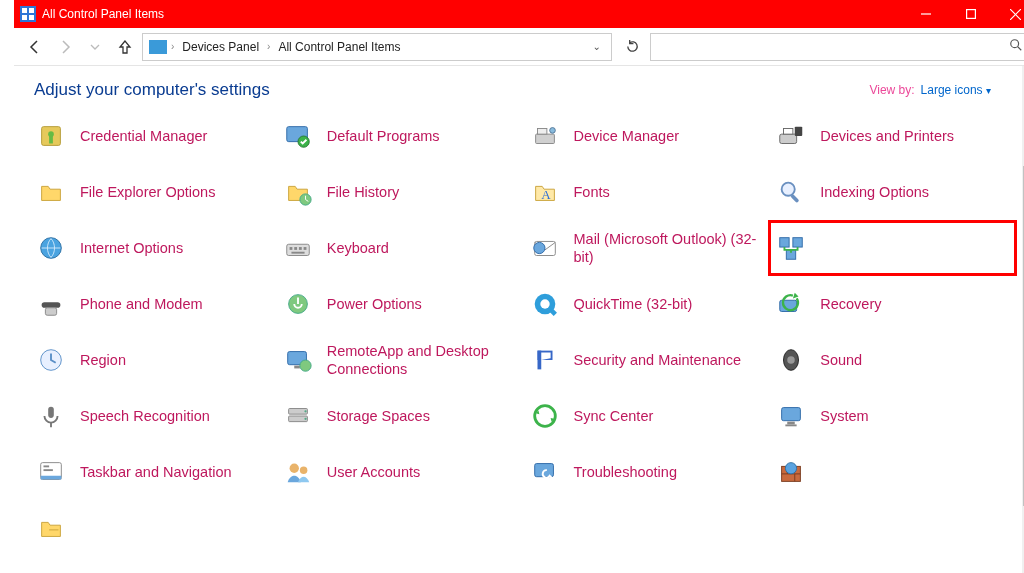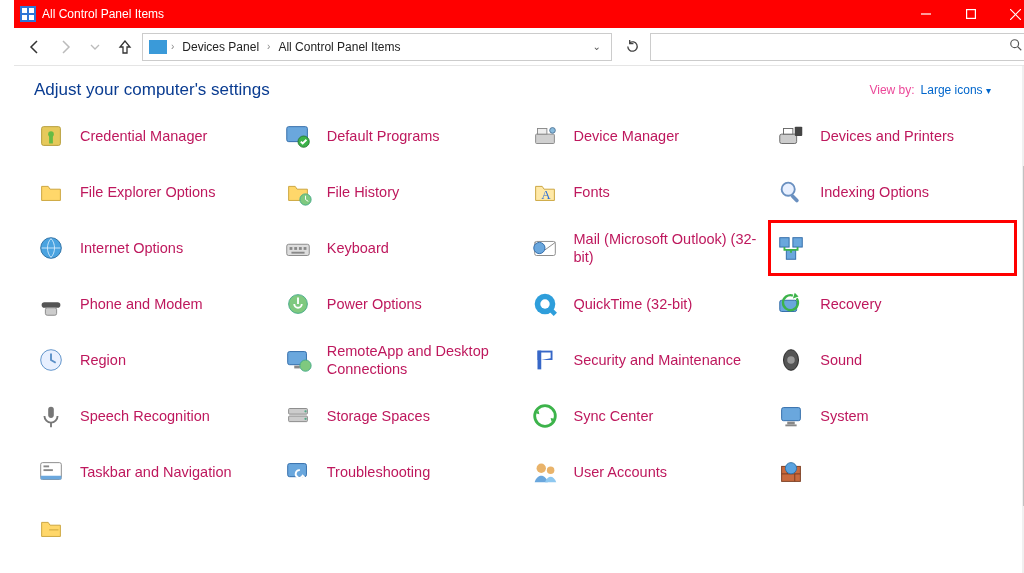--- a/index.html
+++ b/index.html
@@ -391,36 +391,36 @@
                 <rect x="5" y="20" width="22" height="4" fill="#6aa7dd"></rect>
                 <rect x="8" y="9" width="6" height="2" fill="#888"></rect>
                 <rect x="8" y="13" width="10" height="2" fill="#888"></rect>
               </svg>
             </span>
             <span class="label">Taskbar and Navigation</span>
           </div>
           <div class="item">
             <span class="icon">
               <svg class="ic" viewBox="0 0 32 32">
-                <rect x="5" y="7" width="20" height="14" rx="2" fill="#6aa7dd" stroke="#2f6aa8"></rect>
-                <path d="M18 14a4 4 0 1 0 3 6l4 4" stroke="#fff" stroke-width="2" fill="none"></path>
-              </svg>
-            </span>
-            <span class="label">Troubleshooting</span>
-          </div>
-          <div class="item">
-            <span class="icon">
-              <svg class="ic" viewBox="0 0 32 32">
                 <circle cx="12" cy="12" r="5" fill="#e9b36a"></circle>
                 <path d="M5 27c1-5 5-7 7-7s6 2 7 7z" fill="#6aa7dd"></path>
                 <circle cx="22" cy="14" r="4" fill="#e9b36a"></circle>
                 <path d="M16 27c1-4 4-6 6-6s5 2 6 6z" fill="#8ec8f0"></path>
               </svg>
             </span>
             <span class="label">User Accounts</span>
+          </div>
+          <div class="item">
+            <span class="icon">
+              <svg class="ic" viewBox="0 0 32 32">
+                <rect x="5" y="7" width="20" height="14" rx="2" fill="#6aa7dd" stroke="#2f6aa8"></rect>
+                <path d="M18 14a4 4 0 1 0 3 6l4 4" stroke="#fff" stroke-width="2" fill="none"></path>
+              </svg>
+            </span>
+            <span class="label">Troubleshooting</span>
           </div>
           <div class="item">
             <span class="icon">
               <svg class="ic" viewBox="0 0 32 32">
                 <rect x="6" y="10" width="20" height="16" fill="#c96a3d" stroke="#7a3b1f"></rect>
                 <line x1="6" y1="18" x2="26" y2="18" stroke="#7a3b1f"></line>
                 <line x1="12" y1="10" x2="12" y2="18" stroke="#7a3b1f"></line>
                 <line x1="20" y1="18" x2="20" y2="26" stroke="#7a3b1f"></line>
                 <circle cx="16" cy="12" r="6" fill="#5aa3e0" stroke="#2c6fa3"></circle>
               </svg>

